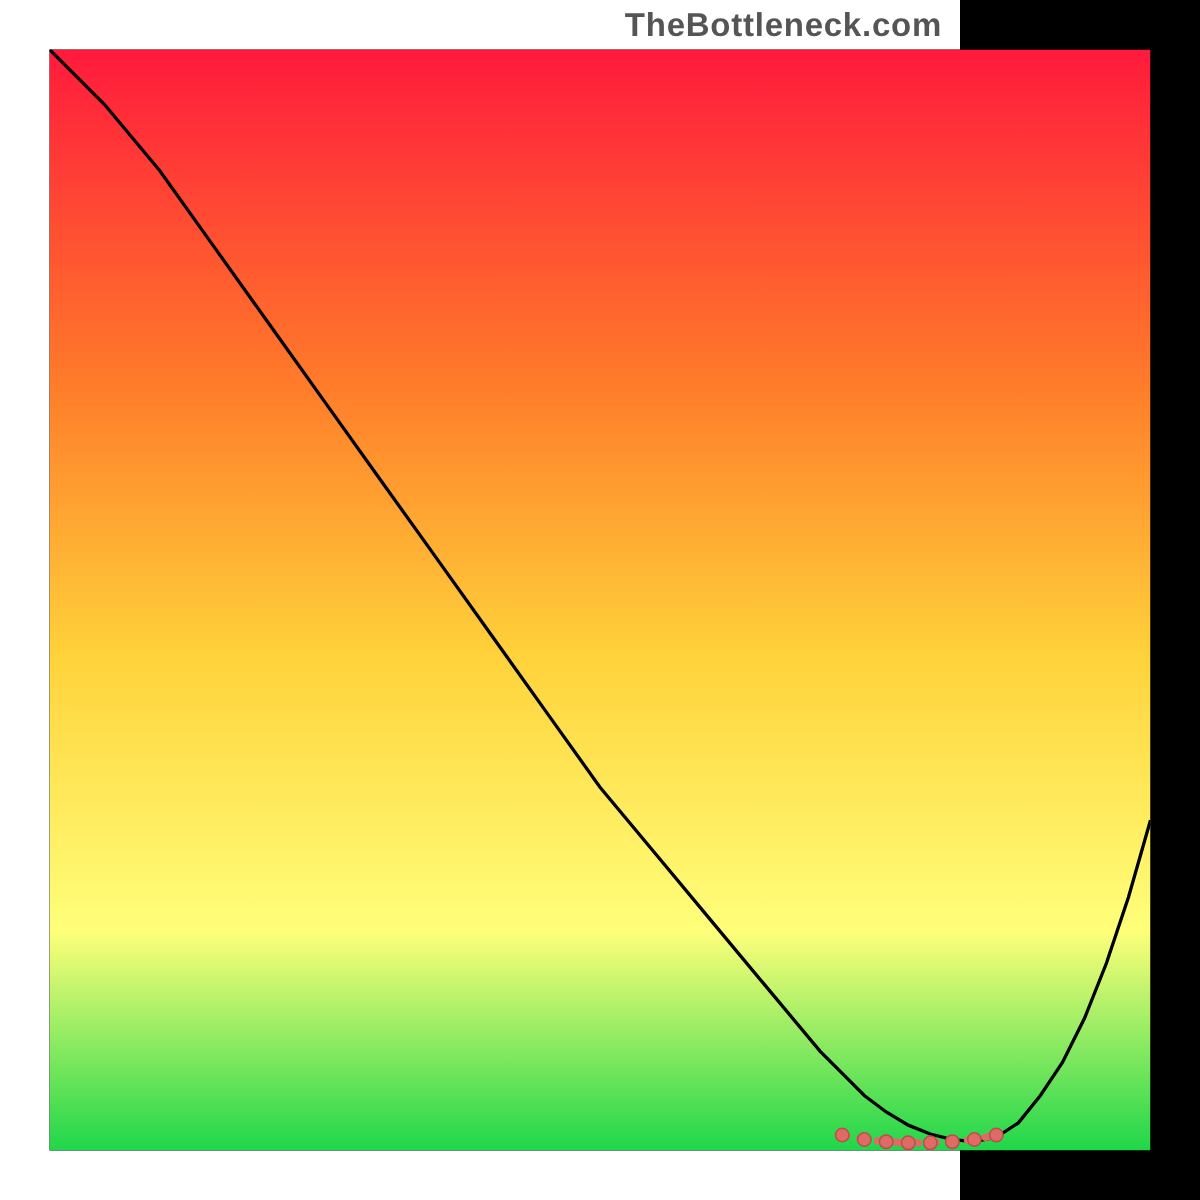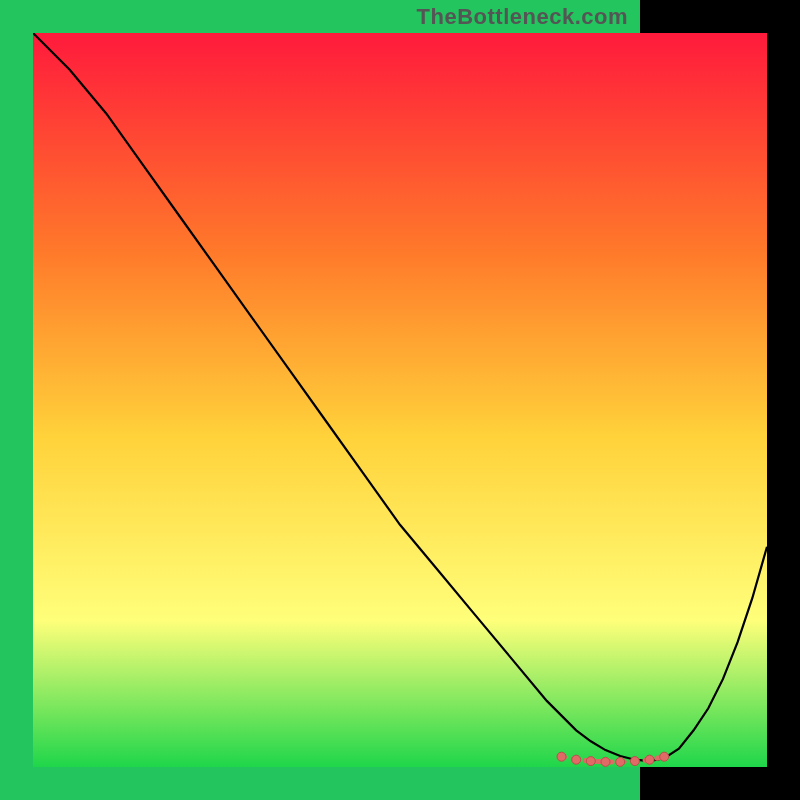--- a/index.html
+++ b/index.html
@@ -8,21 +8,21 @@
     width: 800px;
     height: 800px;
     background: #000;
     font-family: Arial, Helvetica, sans-serif;
     overflow: hidden;
   }
   .frame {
     position: relative;
     width: 640px;
     height: 800px;
-    background: #22c55e;
+    background: #ffffff;
   }
   .watermark {
     position: absolute;
     top: 4px;
     right: 12px;
     color: #555;
     font-size: 22px;
     font-weight: bold;
     letter-spacing: 0.5px;
     z-index: 5;

